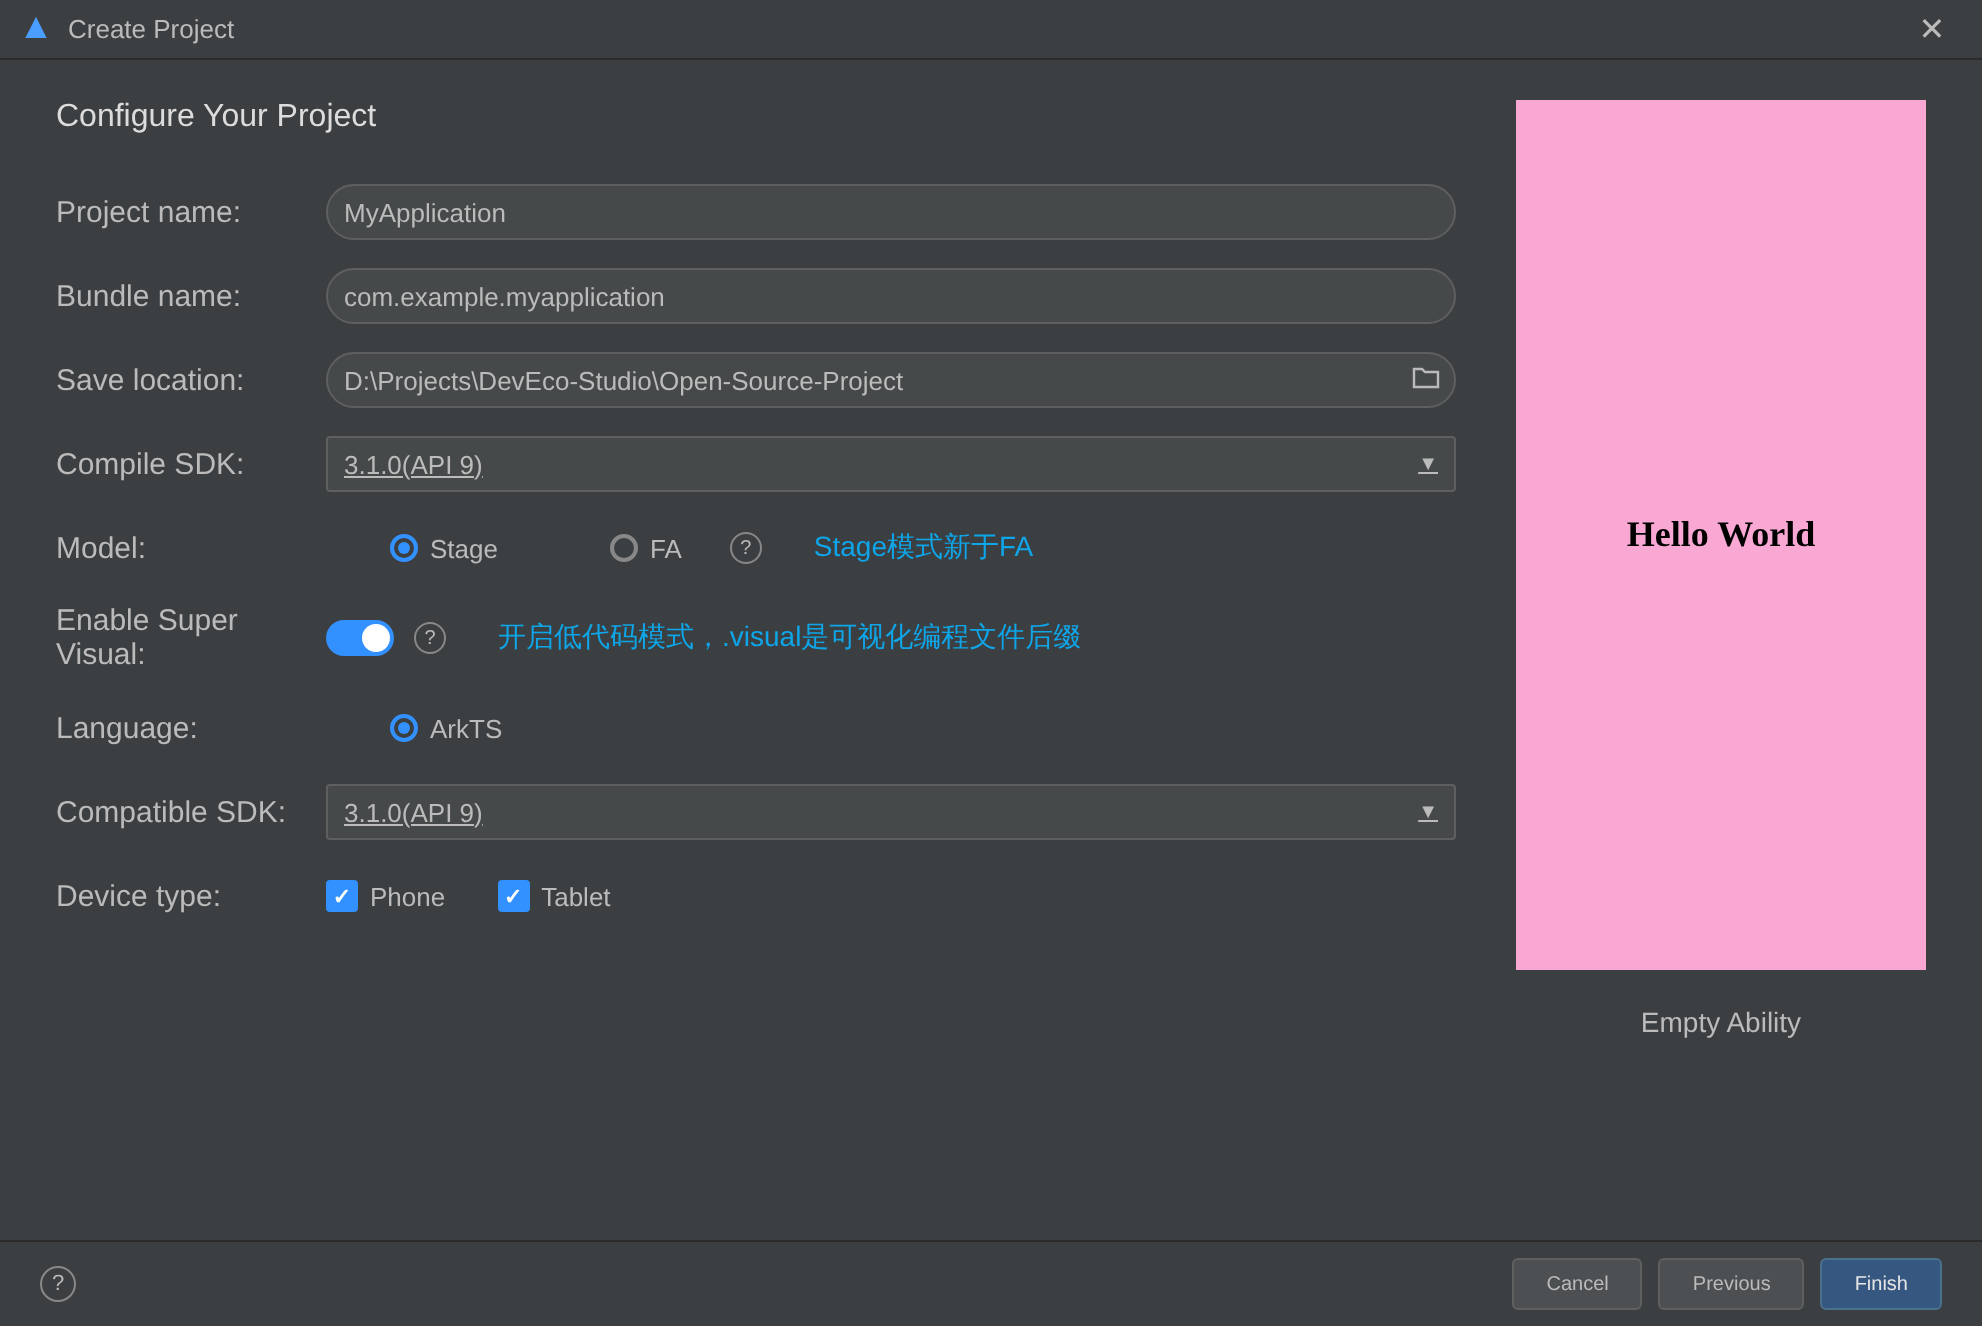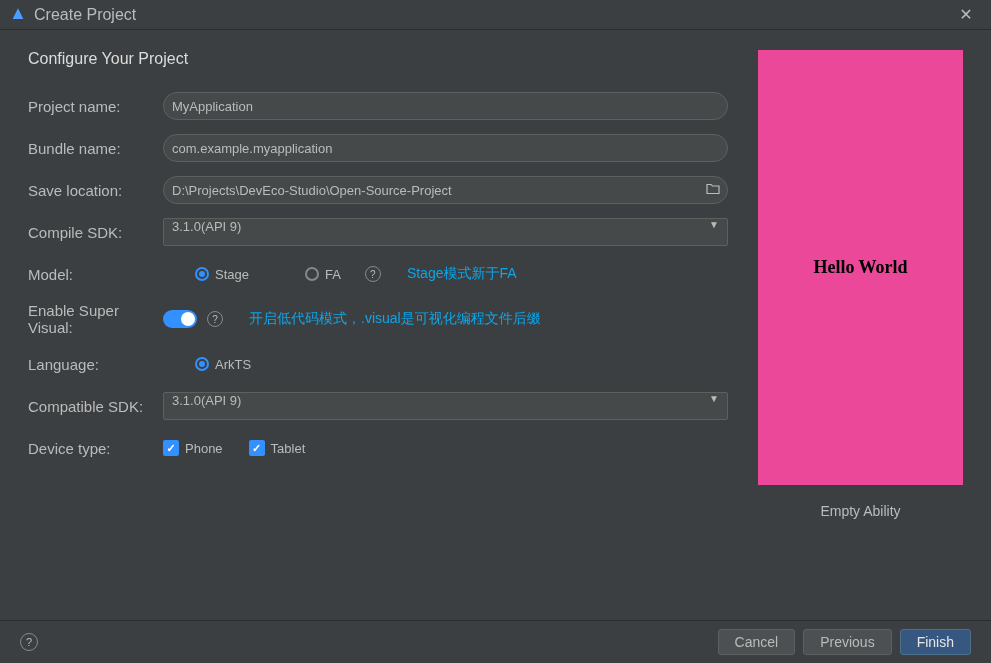--- a/index.html
+++ b/index.html
@@ -1,50 +1,50 @@
 <!DOCTYPE html>
 <html><head>
 <meta charset="utf-8">
 <style>
 * { box-sizing: border-box; margin: 0; padding: 0; }
 body { font-family: "Segoe UI", Arial, sans-serif; background: #3c3f41; color: #bbbbbb; font-size: 13px; width: 991px; height: 663px; overflow: hidden; }
 .titlebar { height: 30px; display: flex; align-items: center; padding: 0 10px; background: #3c3f41; border-bottom: 1px solid #2b2b2b; }
 .titlebar .logo { width: 16px; height: 16px; margin-right: 8px; }
-.titlebar .title { flex: 1; font-size: 16px; color: #bbbbbb; }
+.titlebar .title { flex: 1; font-size: 13px; color: #bbbbbb; }
 .titlebar .close { width: 30px; height: 30px; display: flex; align-items: center; justify-content: center; cursor: pointer; color: #bbbbbb; font-size: 16px; }
 .content { padding: 20px 28px 0 28px; height: 590px; display: flex; }
 .left { flex: 1; padding-right: 30px; }
 .heading { color: #dcdcdc; font-size: 16px; font-weight: 400; margin-bottom: 24px; }
 .row { display: flex; align-items: center; margin-bottom: 14px; min-height: 28px; }
 .label { width: 135px; font-size: 15px; color: #bbbbbb; }
 .field { flex: 1; display: flex; align-items: center; gap: 10px; }
 .input { flex: 1; height: 28px; background: #45494a; border: 1px solid #5e6060; color: #bbbbbb; padding: 0 8px; font-size: 13px; border-radius: 14px; }
 .input.with-icon { padding-right: 30px; }
 .input-wrap { position: relative; flex: 1; display: flex; }
 .folder-icon { position: absolute; right: 8px; top: 50%; transform: translateY(-50%); color: #bbbbbb; cursor: pointer; }
-.select { flex: 1; height: 28px; background: #45494a; border: 1px solid #5e6060; color: #bbbbbb; padding: 0 8px; font-size: 13px; border-radius: 2px; display: flex; align-items: flex-start; justify-content: space-between; cursor: pointer; }
+.select { flex: 1; height: 28px; background: #45494a; border: 1px solid #5e6060; color: #bbbbbb; padding: 0 8px; font-size: 13px; border-radius: 2px; display: flex; align-items: center; justify-content: space-between; cursor: pointer; text-decoration: underline; }
 .select .chevron { color: #bbbbbb; font-size: 10px; }
 .radio { display: inline-flex; align-items: center; gap: 6px; margin-right: 14px; cursor: pointer; padding-left: 32px; }
 .radio-dot { width: 14px; height: 14px; border-radius: 50%; border: 2px solid #888; display: inline-flex; align-items: center; justify-content: center; }
 .radio-dot.on { border-color: #3391ff; }
 .radio-dot.on::after { content: ""; width: 6px; height: 6px; border-radius: 50%; background: #3391ff; }
 .help-icon { width: 16px; height: 16px; border: 1px solid #888; border-radius: 50%; display: inline-flex; align-items: center; justify-content: center; font-size: 10px; color: #bbb; cursor: pointer; }
 .annotation { color: #0ea5e9; font-size: 14px; margin-left: 16px; }
 .toggle { width: 34px; height: 18px; background: #3391ff; border-radius: 9px; position: relative; cursor: pointer; }
 .toggle::after { content: ""; position: absolute; right: 2px; top: 2px; width: 14px; height: 14px; border-radius: 50%; background: #fff; }
 .checkbox { display: inline-flex; align-items: center; gap: 6px; margin-right: 16px; cursor: pointer; }
 .checkbox-box { width: 16px; height: 16px; background: #3391ff; border-radius: 2px; display: inline-flex; align-items: center; justify-content: center; color: #fff; font-size: 11px; font-weight: bold; }
 .preview { width: 205px; display: flex; flex-direction: column; align-items: center; }
-.phone { width: 205px; height: 435px; background: #ec4899; display: flex; align-items: center; justify-content: center; }
+.phone { width: 205px; height: 435px; background: #f9a8d4; display: flex; align-items: center; justify-content: center; }
 .phone-text { color: #000; font-weight: bold; font-size: 18px; font-family: Georgia, serif; }
 .preview-label { margin-top: 18px; color: #bbbbbb; font-size: 14px; }
 .footer { height: 43px; border-top: 1px solid #2b2b2b; display: flex; align-items: center; padding: 0 20px; }
 .footer .help { width: 18px; height: 18px; border: 1.5px solid #888; border-radius: 50%; display: flex; align-items: center; justify-content: center; font-size: 11px; color: #bbb; cursor: pointer; }
 .footer .spacer { flex: 1; }
-.btn { height: 26px; padding: 0 16px; background: #4c5052; border: 1px solid #5e6060; color: #bbbbbb; font-size: 14px; border-radius: 3px; cursor: pointer; margin-left: 8px; }
+.btn { height: 26px; padding: 0 16px; background: #4c5052; border: 1px solid #5e6060; color: #bbbbbb; font-size: 10px; border-radius: 3px; cursor: pointer; margin-left: 8px; }
 .btn.primary { background: #365880; border-color: #4a708b; color: #e6e6e6; }
 </style>
 </head>
 <body>
 
 <div class="titlebar">
   <svg class="logo" viewBox="0 0 24 24">
       <path fill="#4a9eff" d="M12 2 L20 18 L4 18 Z"></path>
     </svg>
   <span class="title">Create Project</span>

